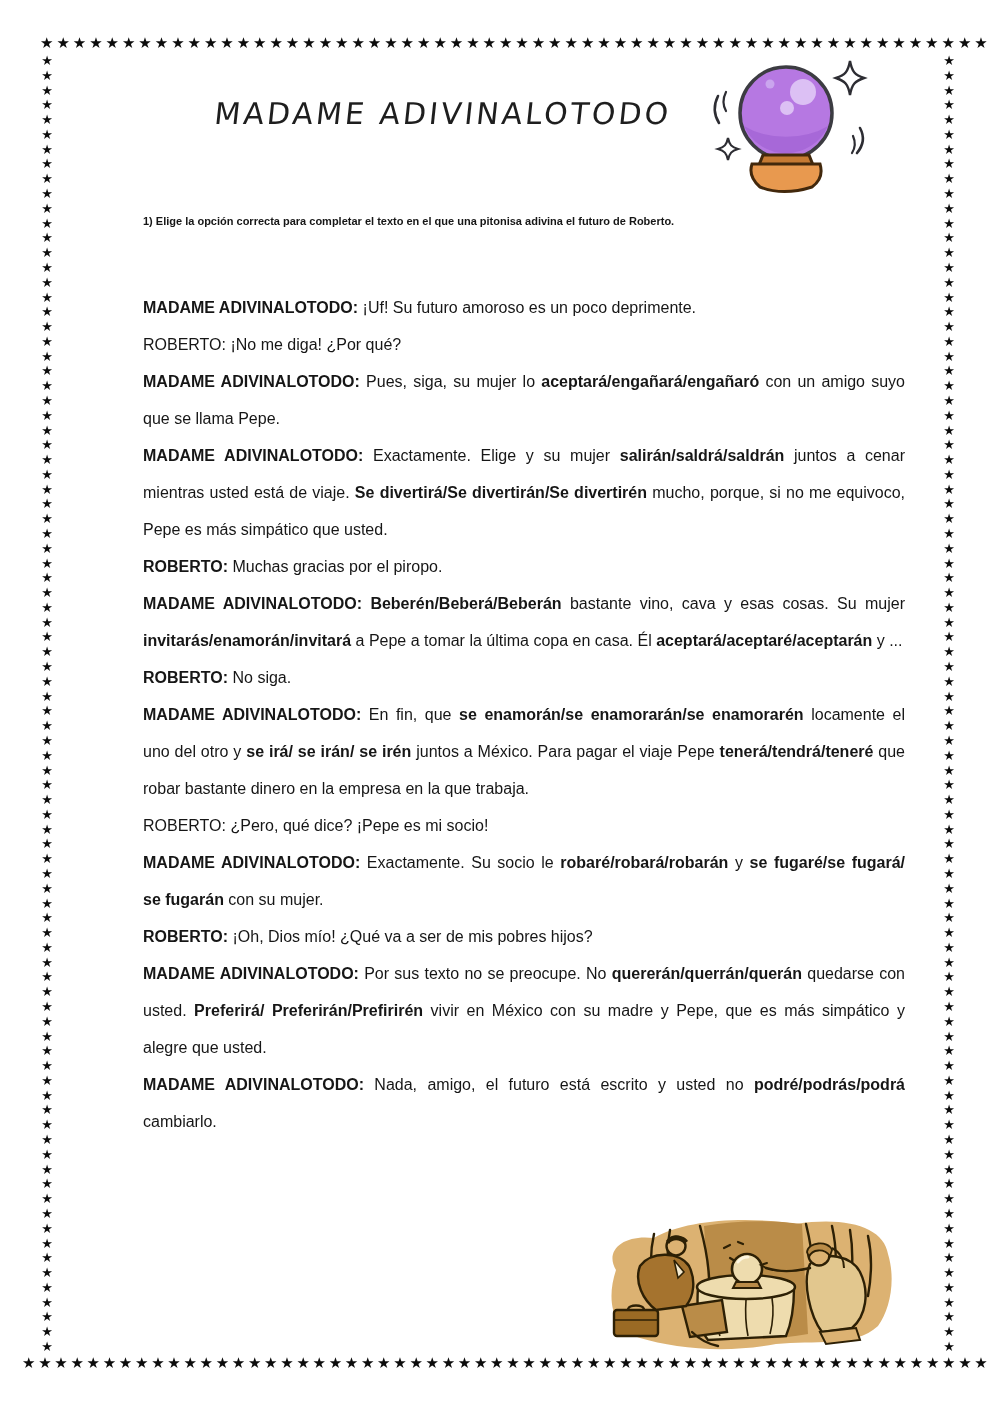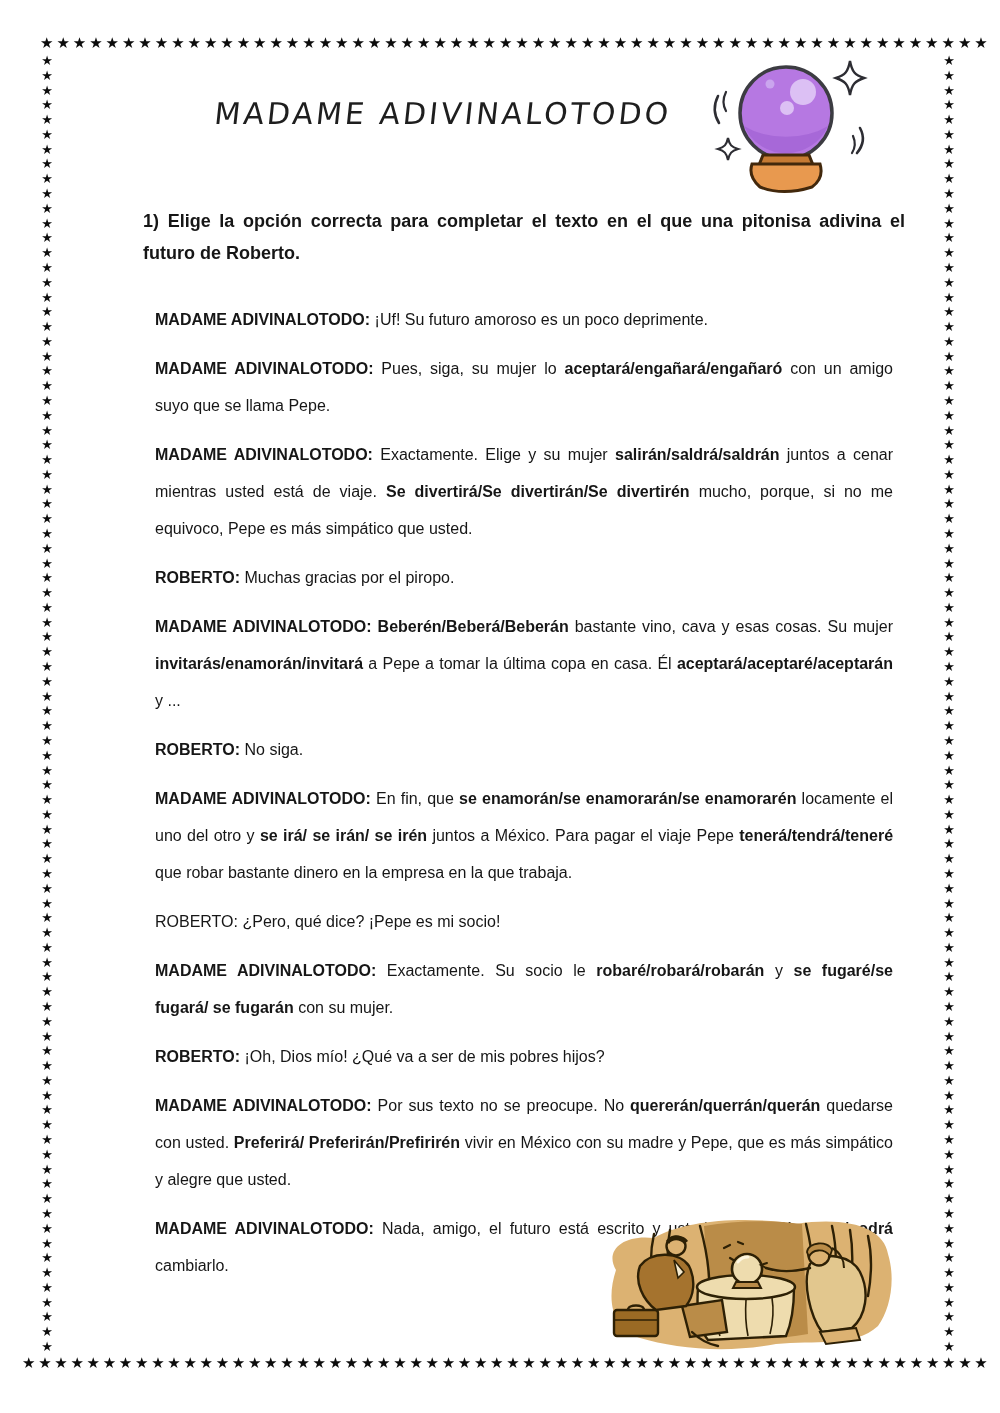--- a/index.html
+++ b/index.html
@@ -19,25 +19,25 @@
   #star-right { left:940px; }
   
   .title {
     position:absolute; left:143px; top:96px; width:600px; text-align:center;
     font-family:"DejaVu Sans", sans-serif; font-size:30px; letter-spacing:3px;
     transform:skewX(-6deg); color:#1e1e1e; white-space:nowrap;
   }
   
   .instruction {
     position:absolute; left:143px; top:205px; width:762px;
-    font-weight:bold; font-size:18px; line-height:32px; text-align:justify;
+    font-weight:bold; font-size:11px; line-height:32px; text-align:justify;
   }
   
   .dialogue { position:absolute; left:143px; top:289px; width:762px; font-size:16px; }
-  .dialogue p { margin:12px; line-height:37px; text-align:justify; }
+  .dialogue p { margin:0; line-height:37px; text-align:justify; }
   .dialogue .b { font-weight:bold; }
   
   .crystal-ball { position:absolute; left:700px; top:56px; width:182px; height:138px; }
   .scene { position:absolute; left:596px; top:1208px; width:302px; height:146px; }
 </style>
 </head>
 <body>
 
 <div class="page">
 
@@ -363,20 +363,21 @@
     <path d="M52,108 L120,108 C123,118 119,126 112,131 C93,137 75,137 60,131 C53,125 49,117 52,108 Z" stroke="#42280c" stroke-width="3" fill="#e8994f"></path>
 
     <path d="M150,5 C152,16 155,19 164,22 C155,25 152,28 150,39 C148,28 145,25 136,22 C145,19 148,16 150,5 Z" fill="#ffffff" stroke="#2d2d33" stroke-width="2.4"></path>
     <path d="M28,82 C29.5,89 31.5,91 38,93 C31.5,95 29.5,97 28,104 C26.5,97 24.5,95 18,93 C24.5,91 26.5,89 28,82 Z" fill="#ffffff" stroke="#2d2d33" stroke-width="2.2"></path>
   </svg>
 
   <div class="instruction">1) Elige la opción correcta para completar el texto en el que una pitonisa adivina el futuro de Roberto.</div>
 
   <div id="dialogue" class="dialogue">
       <p><span class="b">MADAME ADIVINALOTODO:</span><span> ¡Uf! Su futuro amoroso es un poco deprimente.</span></p>
+      <p><span>ROBERTO: ¡No me diga! ¿Por qué?</span></p>
       <p><span class="b">MADAME ADIVINALOTODO:</span><span> Pues, siga, su mujer lo </span><span class="b">aceptará/engañará/engañaró</span><span> con un amigo suyo que se llama Pepe.</span></p>
       <p><span class="b">MADAME ADIVINALOTODO:</span><span> Exactamente. Elige y su mujer </span><span class="b">salirán/saldrá/saldrán</span><span> juntos a cenar mientras usted está de viaje. </span><span class="b">Se divertirá/Se divertirán/Se divertirén</span><span> mucho, porque, si no me equivoco, Pepe es más simpático que usted.</span></p>
       <p><span class="b">ROBERTO:</span><span> Muchas gracias por el piropo.</span></p>
       <p><span class="b">MADAME ADIVINALOTODO: </span><span class="b">Beberén/Beberá/Beberán</span><span> bastante vino, cava y esas cosas. Su mujer </span><span class="b">invitarás/enamorán/invitará</span><span> a Pepe a tomar la última copa en casa. Él </span><span class="b">aceptará/aceptaré/aceptarán</span><span> y ...</span></p>
       <p><span class="b">ROBERTO:</span><span> No siga.</span></p>
       <p><span class="b">MADAME ADIVINALOTODO:</span><span> En fin, que </span><span class="b">se enamorán/se enamorarán/se enamorarén</span><span> locamente el uno del otro y </span><span class="b">se irá/ se irán/ se irén</span><span> juntos a México. Para pagar el viaje Pepe </span><span class="b">tenerá/tendrá/teneré</span><span> que robar bastante dinero en la empresa en la que trabaja.</span></p>
       <p><span>ROBERTO: ¿Pero, qué dice? ¡Pepe es mi socio!</span></p>
       <p><span class="b">MADAME ADIVINALOTODO:</span><span> Exactamente. Su socio le </span><span class="b">robaré/robará/robarán</span><span> y </span><span class="b">se fugaré/se fugará/ se fugarán</span><span> con su mujer.</span></p>
       <p><span class="b">ROBERTO:</span><span> ¡Oh, Dios mío! ¿Qué va a ser de mis pobres hijos?</span></p>
       <p><span class="b">MADAME ADIVINALOTODO:</span><span> Por sus texto no se preocupe. No </span><span class="b">quererán/querrán/querán</span><span> quedarse con usted. </span><span class="b">Preferirá/ Preferirán/Prefirirén</span><span> vivir en México con su madre y Pepe, que es más simpático y alegre que usted.</span></p>

